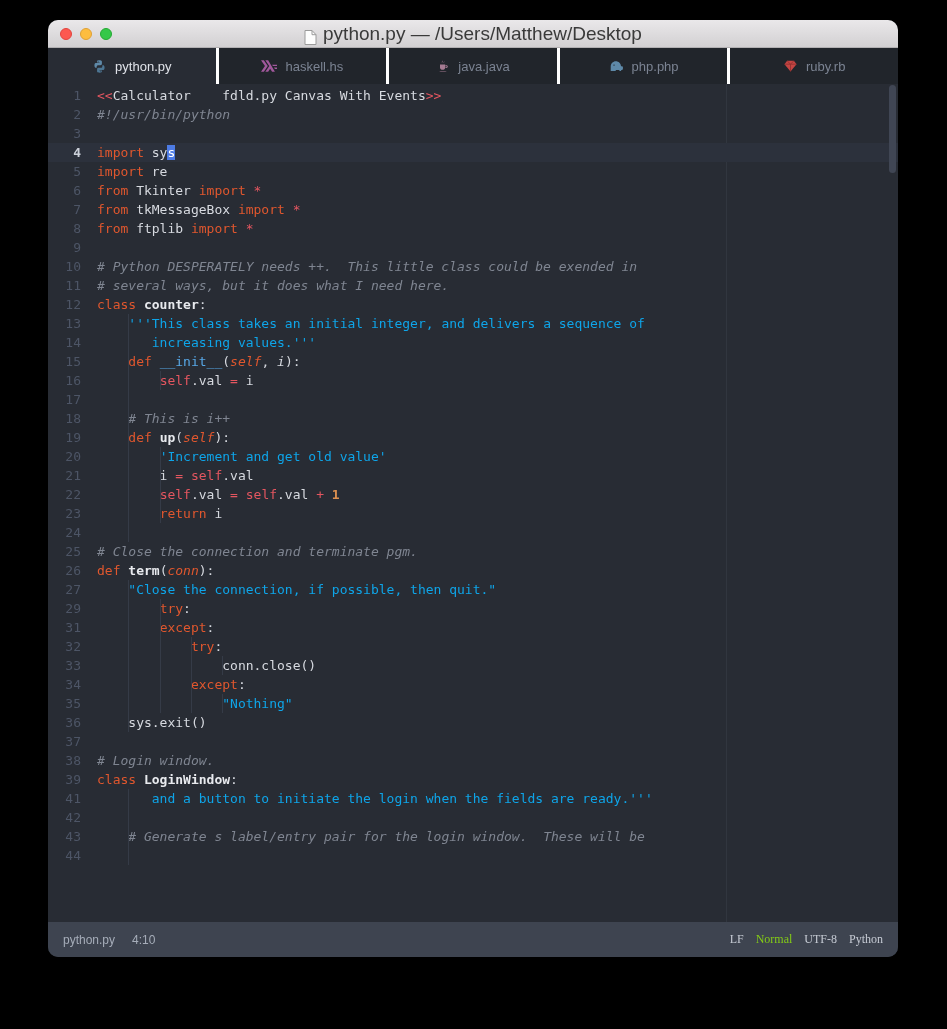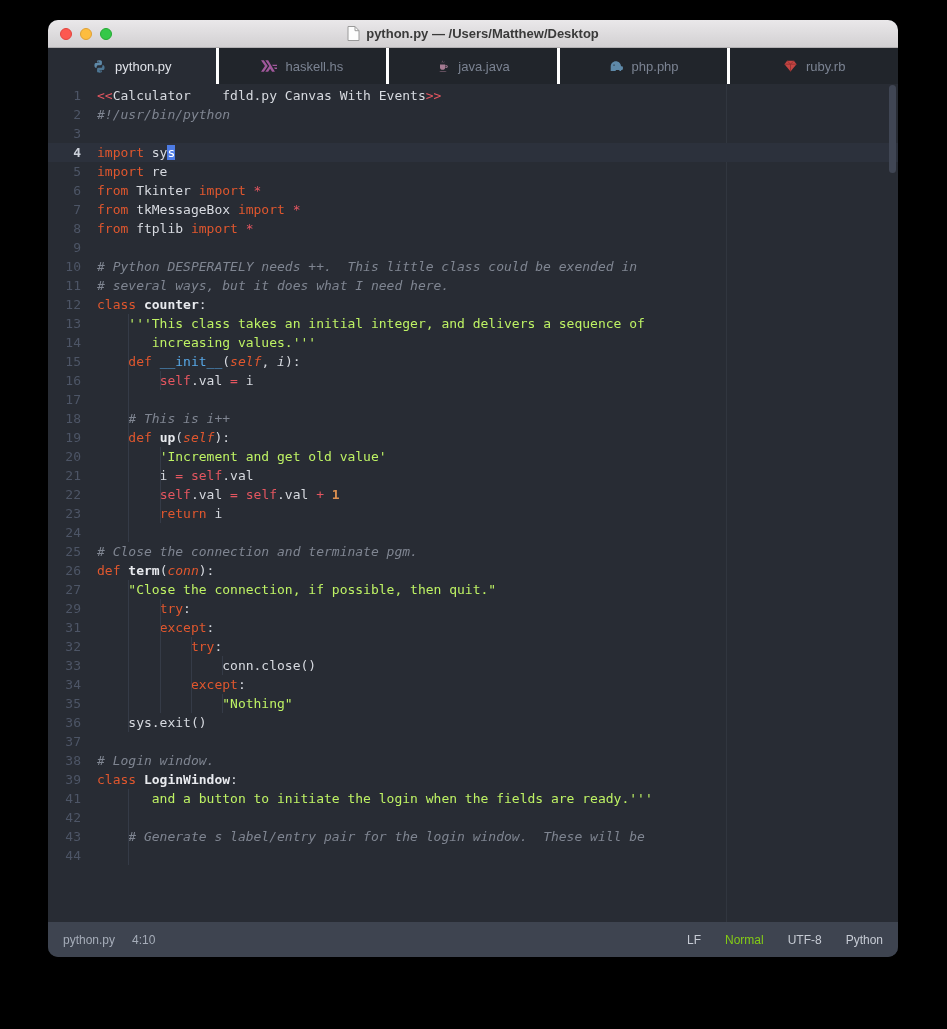--- a/index.html
+++ b/index.html
@@ -7,21 +7,21 @@
   .window{position:absolute;left:48px;top:20px;width:850px;height:937px;border-radius:10px;overflow:hidden;
           background:#282c34;box-shadow:0 25px 60px rgba(0,0,0,.7);}
   
   .titlebar{height:28px;box-sizing:border-box;background:linear-gradient(#eae8ea,#d2d0d2);
             border-bottom:1px solid #b2b0b2;display:flex;align-items:center;justify-content:center;position:relative;}
   .traffic{position:absolute;left:12px;top:0;height:100%;display:flex;align-items:center;gap:8px;}
   .light{width:12px;height:12px;border-radius:50%;box-sizing:border-box;}
   .light.red{background:#fc5850;border:1px solid #e2443d;}
   .light.yellow{background:#fdbd40;border:1px solid #dfa034;}
   .light.green{background:#34c848;border:1px solid #24a932;}
-  .title{font-size:13px;color:#3a3a3a;display:flex;align-items:flex-start;gap:6px;font-weight:700;}
+  .title{font-size:19px;color:#3a3a3a;display:flex;align-items:flex-end;gap:6px;font-weight:400;}
   
   .tabbar{height:36px;background:#21252b;display:flex;}
   .tab{flex:1;display:flex;align-items:center;justify-content:center;gap:8px;font-size:13px;color:#7b8392;
        border-left:3px solid #ffffff;box-sizing:border-box;cursor:default;}
   .tab:first-child{border-left:none;}
   .tab.active{background:#282c34;color:#e0e3e9;border-left:none;font-weight:500;}
   .tab svg{flex:0 0 auto;}
   
   .editor{position:relative;height:838px;background:#282c34;overflow:hidden;
           font-family:"DejaVu Sans Mono",monospace;font-size:13px;line-height:19px;}
@@ -32,31 +32,31 @@
   .num{position:absolute;left:0;top:0;width:33px;text-align:right;color:#4d5566;}
   .line.active .num{color:#ccd1da;font-weight:bold;}
   .guide{position:absolute;top:0;bottom:0;width:1px;background:#353b47;}
   .tok-t{color:#d7dae0;}
   .tok-ti{color:#d7dae0;font-style:italic;}
   .tok-k{color:#e0572e;}
   .tok-ki{color:#e0572e;}
   .tok-pi{color:#e0572e;font-style:italic;}
   .tok-fn{color:#e8eaee;font-weight:bold;}
   .tok-b{color:#57a8e7;}
-  .tok-s{color:#bef264;margin-top:21px;}
+  .tok-s{color:#0ea5e9;margin-top:21px;}
   .tok-c{color:#7f8591;font-style:italic;}
   .tok-r{color:#e45660;}
   .tok-n{color:#dd9150;font-weight:bold;}
   .tok-cur{background:#4d7be4;color:#ffffff;}
   .thumb{position:absolute;right:2px;top:1px;width:7px;height:88px;border-radius:4px;background:#404654;}
   
   .statusbar{height:35px;background:#3e4450;display:flex;align-items:center;justify-content:space-between;
              padding:0 15px;font-size:12px;}
   .status-left{display:flex;gap:17px;color:#a6adb9;}
-  .status-right{display:flex;gap:24px;color:#c6cbd4;}
+  .status-right{display:flex;gap:12px;color:#c6cbd4;font-family:Liberation Serif, serif;}
   .status-right .dim{color:#84cc16;}
 </style>
 </head>
 <body>
 
 <div class="window">
 
   <div class="titlebar">
     <div class="traffic">
       <span class="light red"></span>

